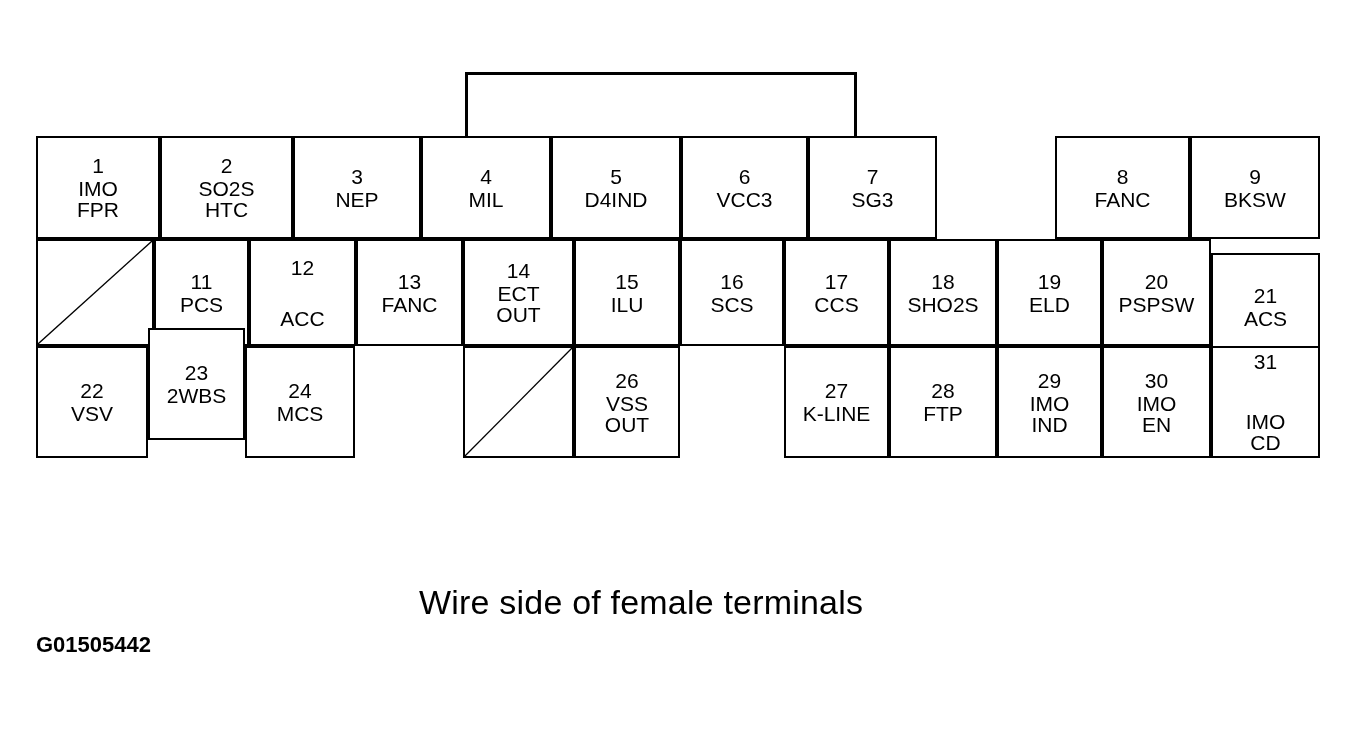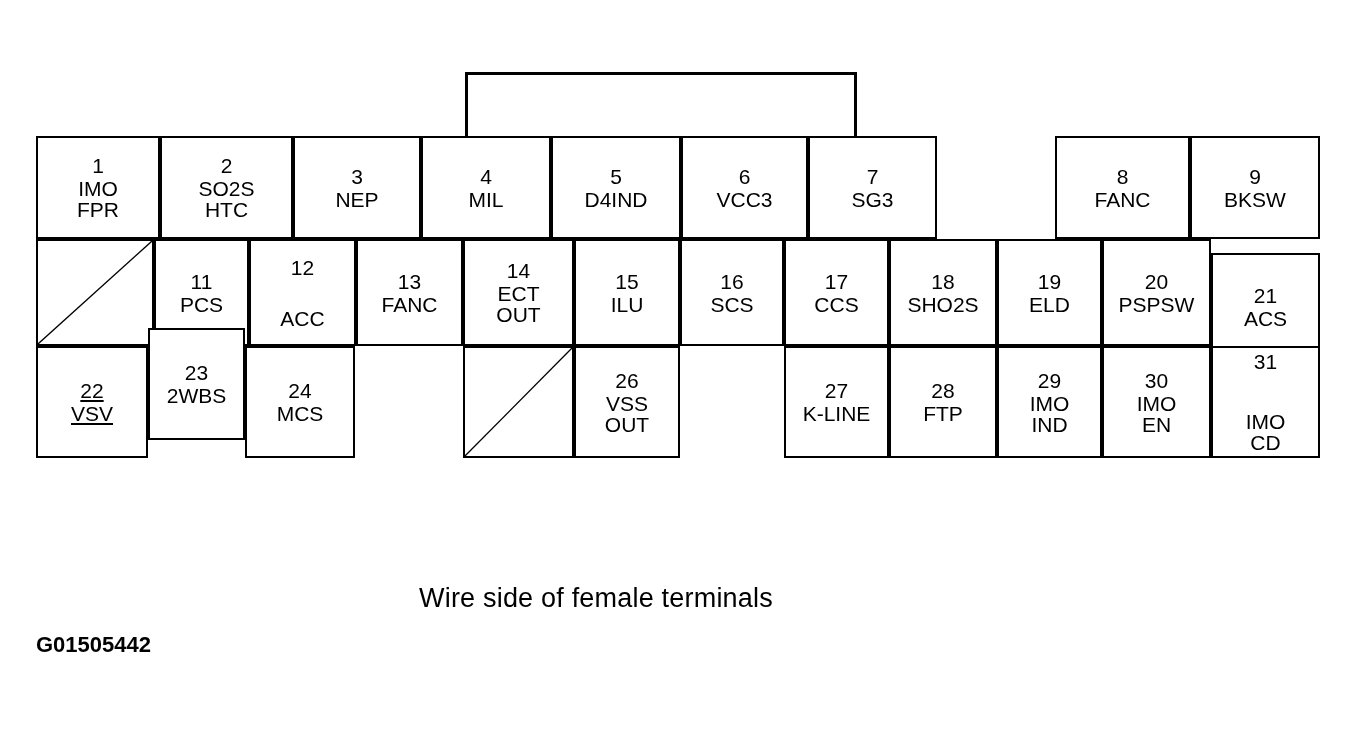--- a/index.html
+++ b/index.html
@@ -64,21 +64,21 @@
     position: absolute;
     box-sizing: border-box;
     border: 3px solid #000;
     border-bottom: none;
     background: #fff;
   }
 
   
   #caption {
     position: absolute;
-    font-size: 27px;
+    font-size: 34px;
     white-space: nowrap;
     letter-spacing: 0.2px;
   }
   #figure-id {
     position: absolute;
     font-size: 22px;
     white-space: nowrap;
     font-weight: bold;
   }
 </style>
@@ -211,21 +211,21 @@
         <div class="pin-lbl">
           <span class="l2">PSPSW</span>
         </div>
       </div>
       <div class="cell" style="left: 1211px; top: 253px; width: 109px; height: 107px;">
         <div class="pin-num">21</div>
         <div class="pin-lbl">
           <span class="l2">ACS</span>
         </div>
       </div>
-      <div class="cell" style="left: 36px; top: 346px; width: 112px; height: 112px; text-decoration: underline;">
+      <div class="cell" style="left: 36px; top: 346px; width: 112px; height: 112px;">
         <div class="pin-num">22</div>
         <div class="pin-lbl">
           <span class="l2">VSV</span>
         </div>
       </div>
       <div class="cell" style="left: 148px; top: 328px; width: 97px; height: 112px;">
         <div class="pin-num">23</div>
         <div class="pin-lbl">
           <span class="l2">2WBS</span>
         </div>

